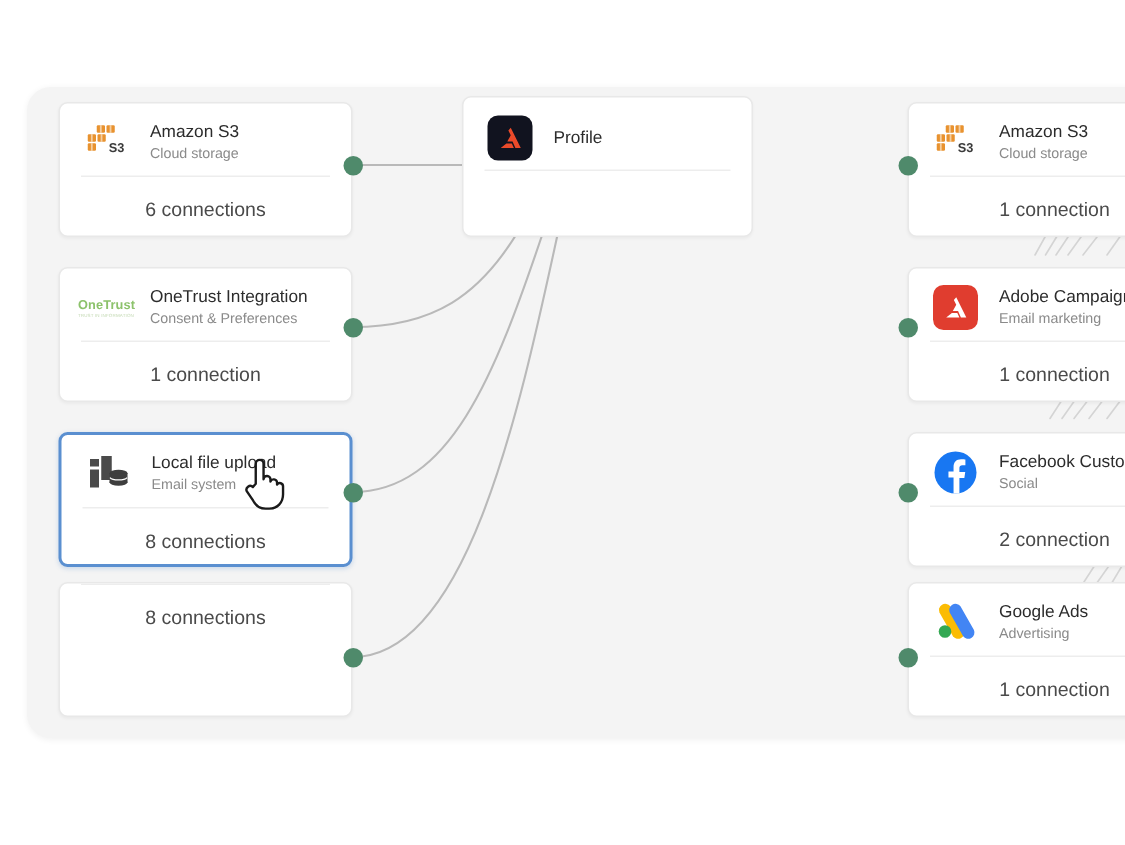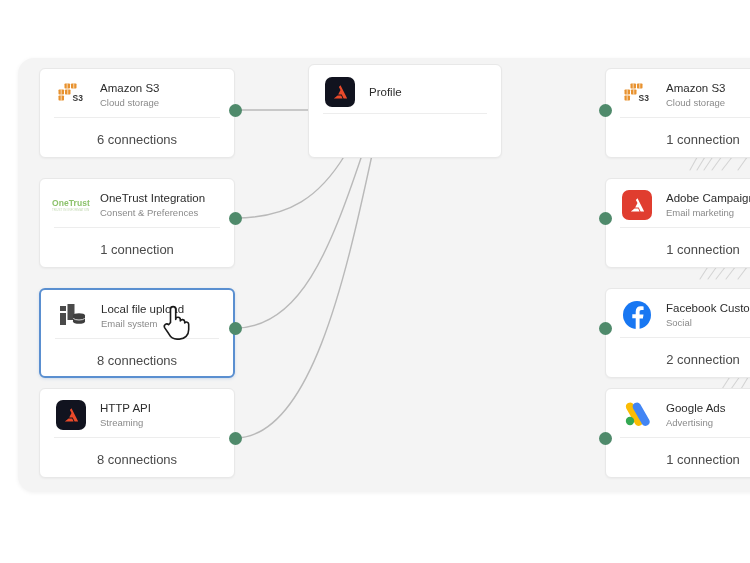--- a/index.html
+++ b/index.html
@@ -258,34 +258,20 @@
       <div class="card-titles">
         <div class="card-title">Local file upload</div>
         <div class="card-sub">Email system</div>
       </div>
     </div>
     <div class="card-divider"></div>
     <div class="card-foot">8 connections</div>
   </div>
 
   <div class="node-card" style="left:39px; top:388px; width:196px; height:90px;">
-    <div class="card-head">
-      <div class="card-icon">
-        <div class="ico-adobe-dark">
-          <svg width="17" height="16" viewBox="0 0 17 16" xmlns="http://www.w3.org/2000/svg">
-            <path d="M8.5 1.2 L15.2 14.6 L11.6 14.6 L9.7 10.4 L6.2 10.4 L8.5 6.1 L6.9 3.0 Z
-                     M5.6 11.6 L9.2 11.6 L10.6 14.6 L1.8 14.6 Z" fill="#eb4a2a"></path>
-          </svg>
-        </div>
-      </div>
-      <div class="card-titles">
-        <div class="card-title">HTTP API</div>
-        <div class="card-sub">Streaming</div>
-      </div>
-    </div>
     <div class="card-divider"></div>
     <div class="card-foot">8 connections</div>
   </div>
 
   <div class="node-card profile-card" style="left:308px; top:64px; width:194px; height:94px;">
     <div class="card-head">
       <div class="card-icon">
         <div class="ico-adobe-dark">
           <svg width="17" height="16" viewBox="0 0 17 16" xmlns="http://www.w3.org/2000/svg">
             <path d="M8.5 1.2 L15.2 14.6 L11.6 14.6 L9.7 10.4 L6.2 10.4 L8.5 6.1 L6.9 3.0 Z

